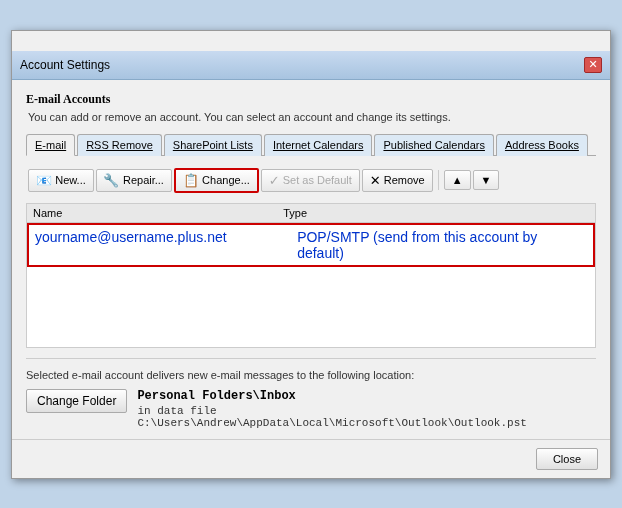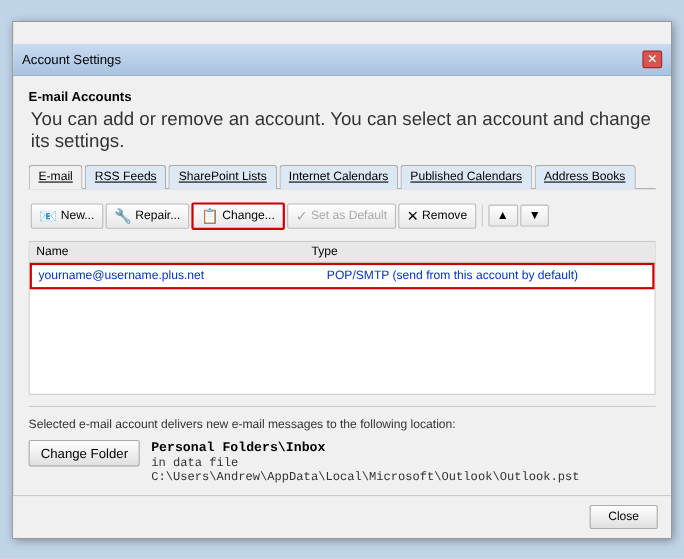--- a/index.html
+++ b/index.html
@@ -47,23 +47,24 @@
       justify-content: center;
       border-radius: 2px;
     }
     .content {
       padding: 12px 14px 10px 14px;
     }
     .section-title {
       font-weight: bold;
       font-size: 12px;
       margin-bottom: 4px;
+      font-family: Liberation Serif, serif;
     }
     .section-desc {
-      font-size: 17px;
+      font-size: 11px;
       color: #333;
       margin-bottom: 10px;
       padding-left: 2px;
     }
     .tabs {
       display: flex;
       border-bottom: 1px solid #aaa;
       margin-bottom: 8px;
       text-decoration: underline;
     }
@@ -136,21 +137,21 @@
     }
     .table-header-name {
       width: 45%;
     }
     .table-header-type {
       width: 55%;
     }
     .table-row {
       display: flex;
       padding: 4px 6px;
-      font-size: 11px;
+      font-size: 14px;
       cursor: pointer;
     }
     .table-row.selected {
       background: #fff;
       border: 2px solid #cc0000;
     }
     .table-row-name {
       width: 45%;
       color: #0033cc;
     }
@@ -227,21 +228,21 @@
 
   <div class="content">
     <div class="section-title">E-mail Accounts</div>
     <div class="section-desc">You can add or remove an account. You can select an account and change its settings.</div>
 
     <div class="tabs">
       <div class="tab active">
         <span>E-mail</span>
       </div>
       <div class="tab">
-        <span>RSS Feeds</span>
+        <span>RSS Remove</span>
       </div>
       <div class="tab">
         <span>SharePoint Lists</span>
       </div>
       <div class="tab">
         <span>Internet Calendars</span>
       </div>
       <div class="tab">
         <span>Published Calendars</span>
       </div>

